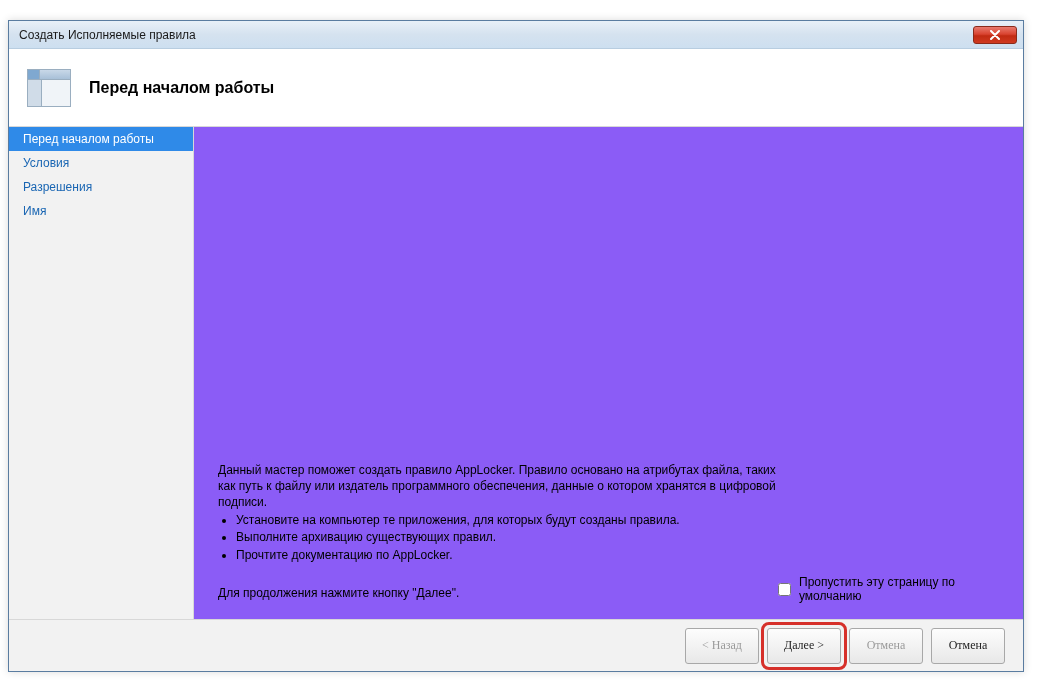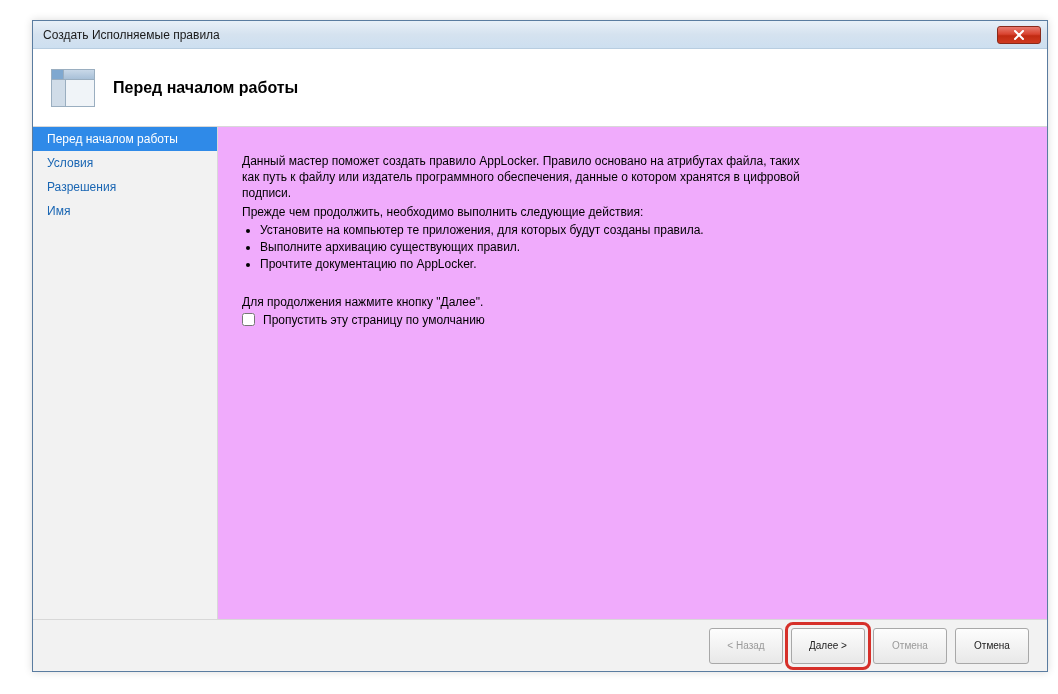--- a/index.html
+++ b/index.html
@@ -6,21 +6,21 @@
 body {
   font-family: "Segoe UI", Tahoma, sans-serif;
   font-size: 12px;
   background: #fff;
   width: 1058px;
   height: 694px;
   overflow: hidden;
 }
 .window {
   position: absolute;
-  left: 32px; top: 20px;
+  left: 8px; top: 20px;
   width: 1016px; height: 652px;
   border: 1px solid #5a7ca0;
   background: #ffffff;
   display: flex;
   flex-direction: column;
   box-shadow: 0 0 8px rgba(0,0,0,0.15);
 }
 .titlebar {
   height: 28px;
   background: linear-gradient(to bottom, #e8f0f8 0%, #d5e2ef 50%, #cddff0 100%);
@@ -101,26 +101,27 @@
   cursor: pointer;
   font-size: 12px;
 }
 .side-item.sub { padding-left: 34px; }
 .side-item.active {
   background: #2f8ae8;
   color: #ffffff;
 }
 .content {
   flex: 1;
-  background: #f0abfc;
+  background: #8b5cf6;
   border-left: 1px solid #d8d8d8;
   padding: 26px 24px 16px 24px;
   display: flex;
-  flex-direction: column;
+  flex-direction: row;
   position: relative;
+  align-items: flex-end;
 }
 .content-text {
   color: #000;
   line-height: 1.35;
   max-width: 560px;
 }
 .content-text p { margin-bottom: 2px; }
 .content-text ul { margin: 2px 0 8px 18px; }
 .content-text li { margin-bottom: 1px; }
 .gap { height: 14px; }
@@ -141,22 +142,22 @@
   justify-content: flex-end;
   padding: 0 18px;
   gap: 8px;
 }
 .btn {
   min-width: 74px;
   height: 36px;
   background: linear-gradient(to bottom, #fdfdfd, #e8e8e8);
   border: 1px solid #a8a8a8;
   border-radius: 3px;
-  font-size: 10px;
-  font-family: Liberation Sans, sans-serif;
+  font-size: 12px;
+  font-family: Liberation Serif, serif;
   color: #222;
   cursor: pointer;
   padding: 0 12px;
 }
 .btn.disabled {
   color: #9a9a9a;
   cursor: default;
 }
 .highlight-ring {
   position: absolute;
@@ -205,21 +206,20 @@
     <div class="sidebar">
       <div class="side-item active">Перед началом работы</div>
       <div class="side-item">Условия</div>
       <div class="side-item">Разрешения</div>
       <div class="side-item">Имя</div>
     </div>
 
     <div class="content">
       <div class="content-text">
         <p>Данный мастер поможет создать правило AppLocker. Правило основано на атрибутах файла, таких как путь к файлу или издатель программного обеспечения, данные о котором хранятся в цифровой подписи.</p>
-        <p>Прежде чем продолжить, необходимо выполнить следующие действия:</p>
         <ul>
           <li>Установите на компьютер те приложения, для которых будут созданы правила.</li>
           <li>Выполните архивацию существующих правил.</li>
           <li>Прочтите документацию по AppLocker.</li>
         </ul>
         <div class="gap"></div>
         <p>Для продолжения нажмите кнопку "Далее".</p>
       </div>
 
       <div class="skip-row">

